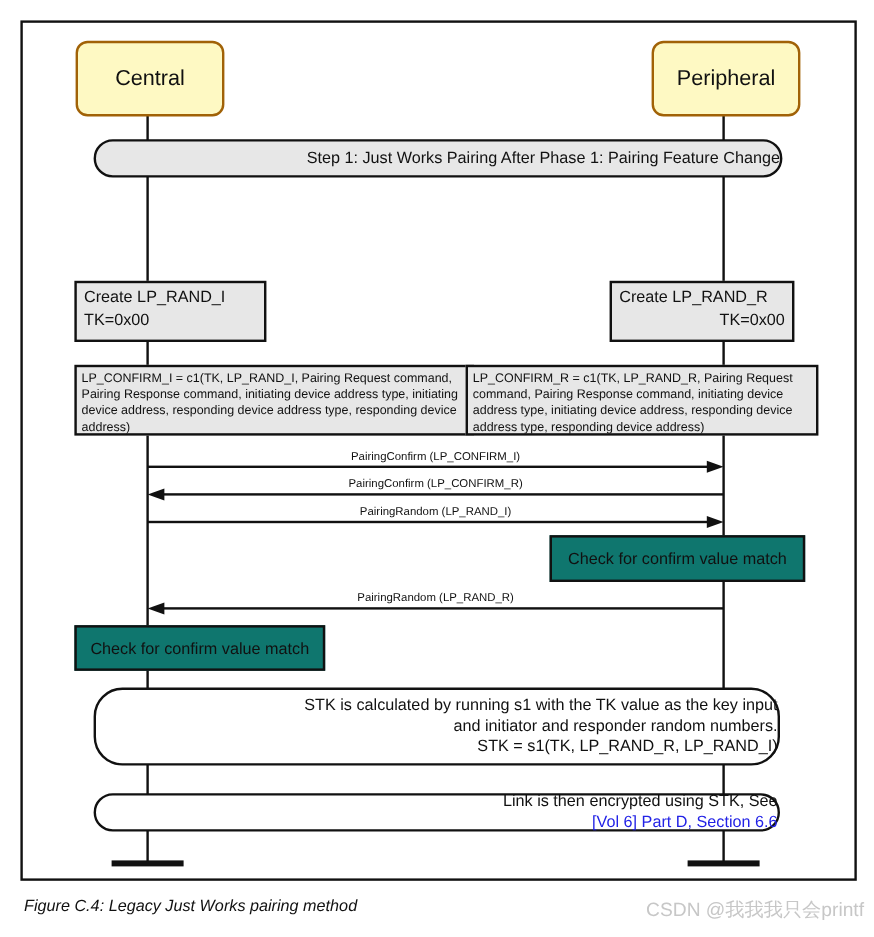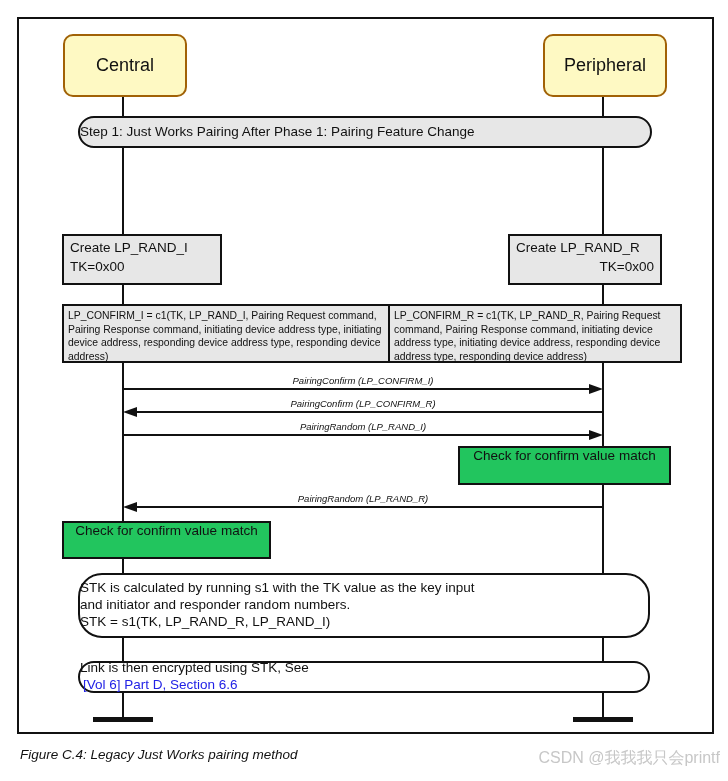--- a/index.html
+++ b/index.html
@@ -13,40 +13,40 @@
   }
   .lifeline{position:absolute;width:2px;background:#111;}
   .endbar{position:absolute;height:5px;background:#111;}
   .actor{
     position:absolute;width:120px;height:59px;border:2px solid #a16207;border-radius:10px;
     background:#fef9c3;display:flex;align-items:center;justify-content:center;
     font-size:18px;
   }
   .pill{
     position:absolute;border:2px solid #111;background:#fff;
-    display:flex;flex-direction:column;align-items:flex-start;justify-content:center;
+    display:flex;flex-direction:column;align-items:flex-end;justify-content:center;
     font-size:13.5px;text-align:center;line-height:1.25;
   }
   .pill.gray{background:#e7e7e7;}
   .actbox{
     position:absolute;border:2px solid #111;background:#e7e7e7;
     font-size:13.5px;line-height:1.4;padding:3px 6px;box-sizing:border-box;
   }
   .confirmbox{
     position:absolute;border:2px solid #111;background:#e7e7e7;
     font-size:10.4px;line-height:1.3;padding:3px 4px;box-sizing:border-box;
   }
   .checkbox{
-    position:absolute;border:2px solid #111;background:#22c55e;
-    font-size:13.5px;display:flex;align-items:flex-start;justify-content:center;
+    position:absolute;border:2px solid #111;background:#0f766e;
+    font-size:13.5px;display:flex;align-items:center;justify-content:center;
   }
   .msg-line{position:absolute;height:2px;background:#111;}
   .msg-label{
     position:absolute;left:123px;width:480px;text-align:center;
-    font-size:9.5px;color:#111;font-style:italic;
+    font-size:9.5px;color:#111;
   }
   .head-r{position:absolute;width:0;height:0;border-top:5px solid transparent;
     border-bottom:5px solid transparent;border-left:14px solid #111;}
   .head-l{position:absolute;width:0;height:0;border-top:5px solid transparent;
     border-bottom:5px solid transparent;border-right:14px solid #111;}
   .caption{
     position:absolute;left:20px;top:747px;font-size:13.5px;font-style:italic;color:#111;
   }
   .watermark{
     position:absolute;right:8px;top:748px;font-size:16px;color:#c7c7c7;

